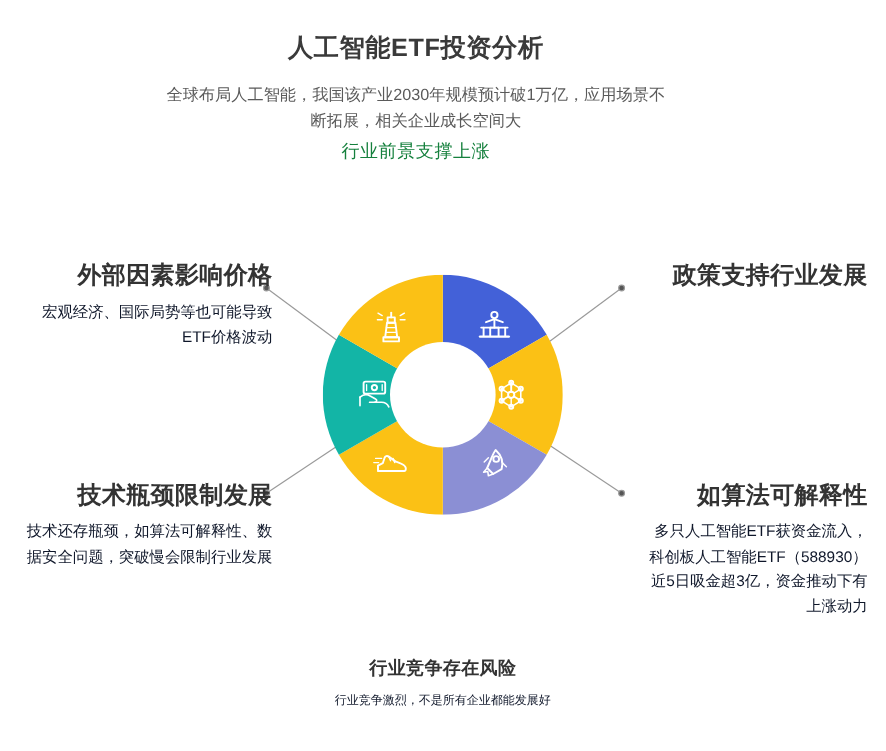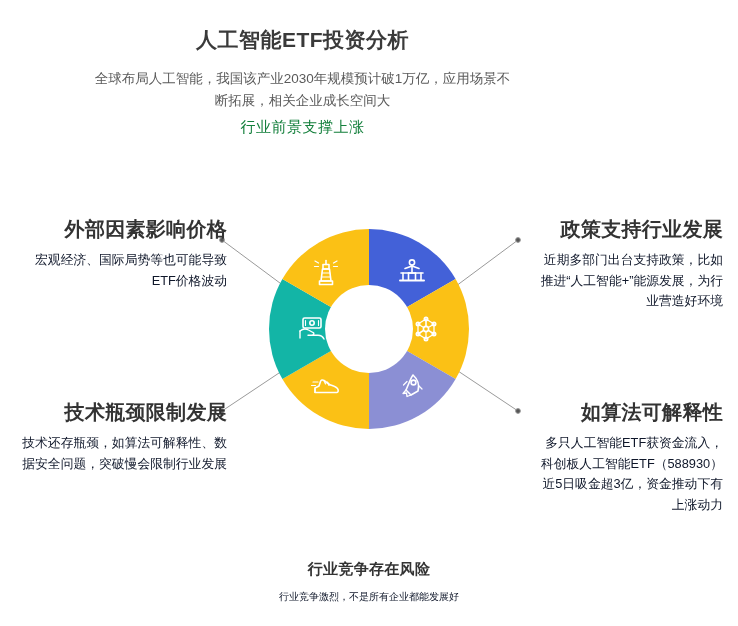--- a/index.html
+++ b/index.html
@@ -17,20 +17,21 @@
     -webkit-font-smoothing: antialiased;
   }
 
   
   .header {
     position: absolute;
     top: 26px;
     left: 0;
     width: 605px;
     text-align: center;
+    padding-left: 44px;
   }
   .main-title {
     font-size: 21px;
     font-weight: bold;
     color: #3a3a3a;
     letter-spacing: 0.5px;
     margin: 0 0 14px 0;
   }
   .subtitle {
     font-size: 13.5px;
@@ -96,21 +97,21 @@
   }
 
   .c-left { text-align: right; width: 205px; }
   .c-right { text-align: right; width: 190px; }
   .c-center { text-align: center; width: 420px; }
 
   #callout-external  { left: 22px;  top: 216px; }
   #callout-tech      { left: 22px;  top: 399px; }
   #callout-policy    { left: 533px; top: 216px; }
   #callout-capital   { left: 533px; top: 399px; }
-  #callout-compete   { left: 159px; top: 548px; margin-top: 12px; }
+  #callout-compete   { left: 159px; top: 548px; }
 
   #callout-compete .c-title { margin-bottom: 8px; font-size: 15px; }
   #callout-compete .c-body  { font-size: 10px; }
 </style>
 </head>
 <body>
 
 <div class="header">
   <div class="main-title">人工智能ETF投资分析</div>
   <div class="subtitle">
@@ -223,21 +224,20 @@
   <div class="c-body">宏观经济、国际局势等也可能导致ETF价格波动</div>
 </div>
 
 <div class="callout c-left" id="callout-tech">
   <div class="c-title">技术瓶颈限制发展</div>
   <div class="c-body">技术还存瓶颈，如算法可解释性、数据安全问题，突破慢会限制行业发展</div>
 </div>
 
 <div class="callout c-right" id="callout-policy">
   <div class="c-title">政策支持行业发展</div>
-  <div class="c-body">近期多部门出台支持政策，比如推进“人工智能+”能源发展，为行业营造好环境</div>
 </div>
 
 <div class="callout c-right" id="callout-capital">
   <div class="c-title">如算法可解释性</div>
   <div class="c-body">多只人工智能ETF获资金流入，科创板人工智能ETF（588930）近5日吸金超3亿，资金推动下有上涨动力</div>
 </div>
 
 <div class="callout c-center" id="callout-compete">
   <div class="c-title">行业竞争存在风险</div>
   <div class="c-body">行业竞争激烈，不是所有企业都能发展好</div>

